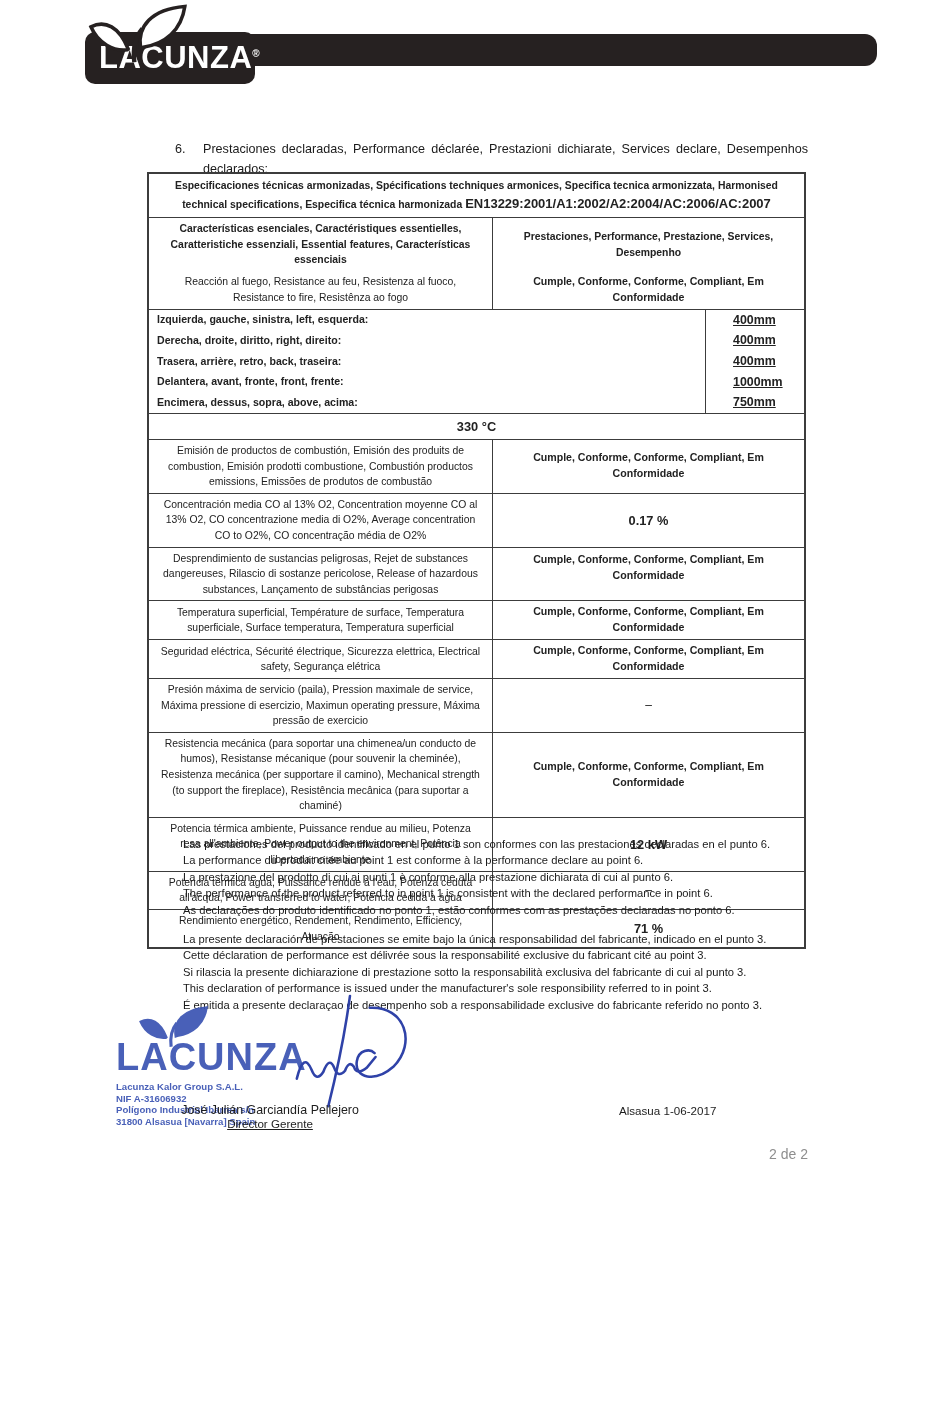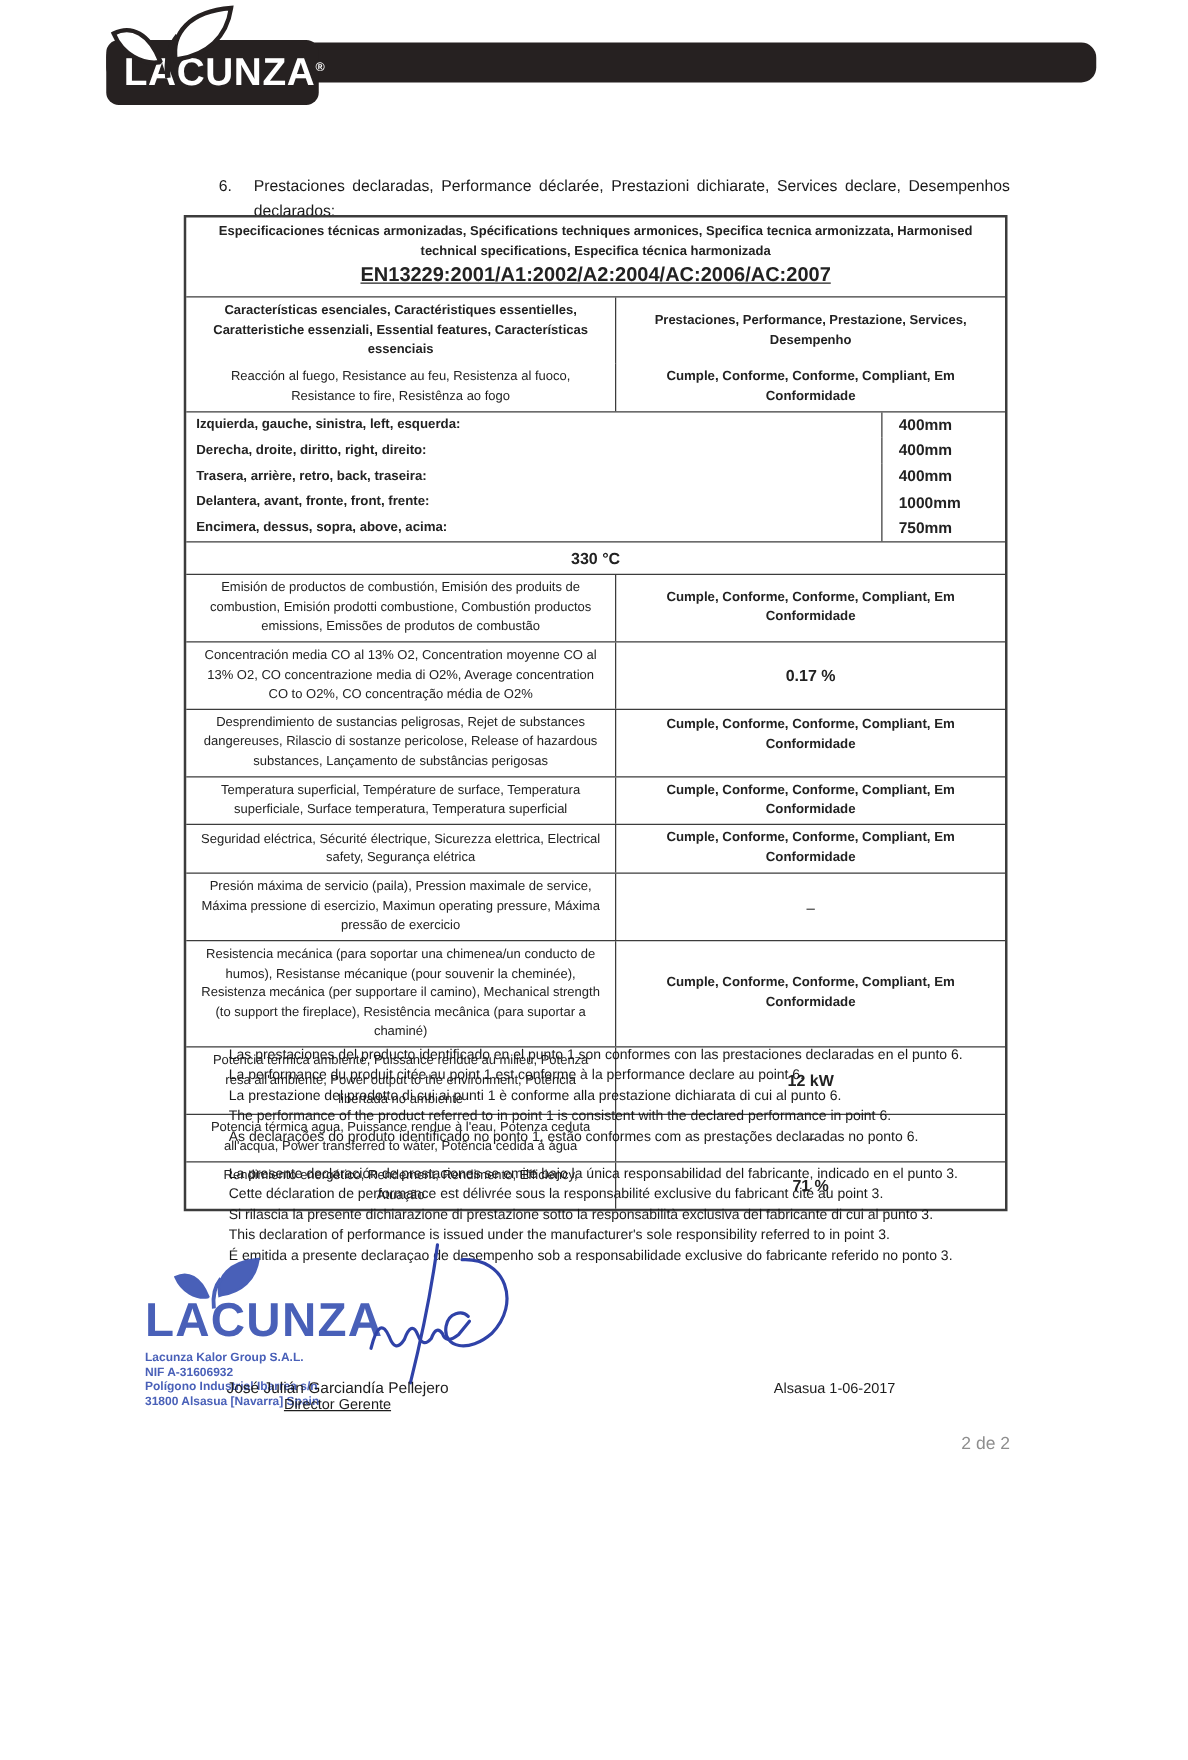--- a/index.html
+++ b/index.html
@@ -27,31 +27,31 @@
   .spec-table { position:absolute; left:147px; top:172px; width:659px;
                 border:2px solid #3c3c3c; font-size:10.4px; color:#222; }
   .trow { display:flex; border-top:1px solid #3c3c3c; }
   .trow:first-child { border-top:none; }
   .tcell { padding:3px 10px; display:flex; align-items:center; justify-content:center;
            text-align:center; line-height:1.5; }
   .tcell.left  { width:344px; border-right:1px solid #3c3c3c; }
   .tcell.right { flex:1; }
   .spec-header-row .tcell { width:100%; border-right:none; display:block; text-align:center;
                             font-weight:bold; padding:4px 14px; }
-  .spec-standard { font-size:16px;text-decoration:underline; }
+  .spec-standard { font-size:13px; }
   .colhead { font-weight:bold; }
   .right.conf { font-weight:bold; font-size:10.6px; }
   .right.num  { font-weight:bold; font-size:12.8px; }
   .right.dash { font-size:12px; }
   .right.vtop { align-items:flex-start; padding-top:4px; }
   .right.subwrap { flex-direction:column; align-items:stretch; padding:0; }
   .subrow { display:flex; flex:1; align-items:center; }
   .sublabel { flex:1; text-align:left; padding:1px 4px 1px 8px; font-weight:bold; font-size:10.6px; line-height:1.45; }
-  .subvalue { width:99px; border-left:1px solid #3c3c3c; text-align:left; padding:1px 4px 1px 13px;
-              font-weight:bold; font-size:12.4px; align-self:stretch; display:flex; align-items:center; }
+  .subvalue { width:99px; border-left:1px solid #3c3c3c; text-align:left; padding:1px 4px 1px 27px;
+              font-weight:bold; font-size:12.4px; align-self:stretch; display:flex; align-items:center;text-decoration:underline; }
 
   
   .statements { position:absolute; left:183px; width:630px; font-size:11.2px; color:#1a1a1a; }
   .statements .line { line-height:16.4px; }
   #conformity-block { top:836px; }
   #responsibility-block { top:931px; }
 
   
   .stamp { position:absolute; left:116px; top:1006px; width:280px; color:#3a53b2; opacity:.92; }
   .stamp-leaf { position:absolute; left:18px; top:-2px; width:78px; height:44px; }

